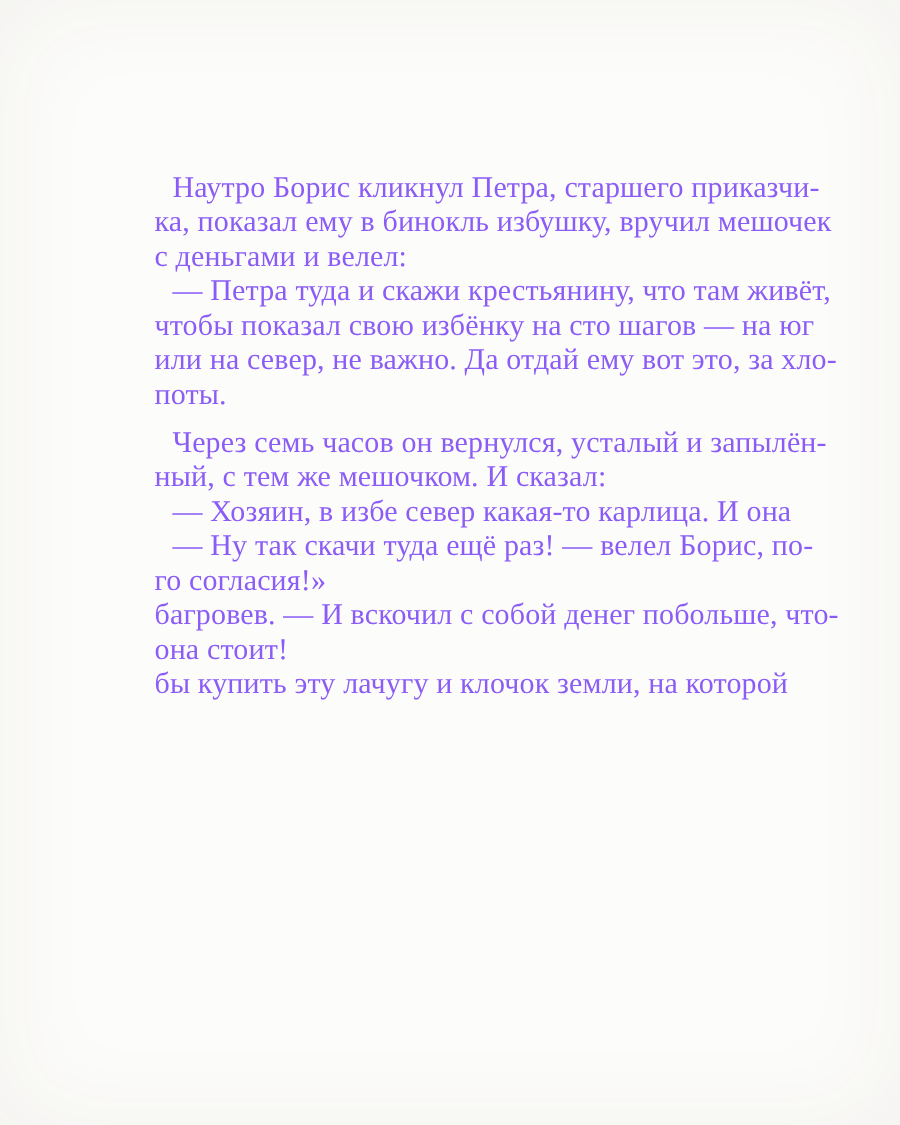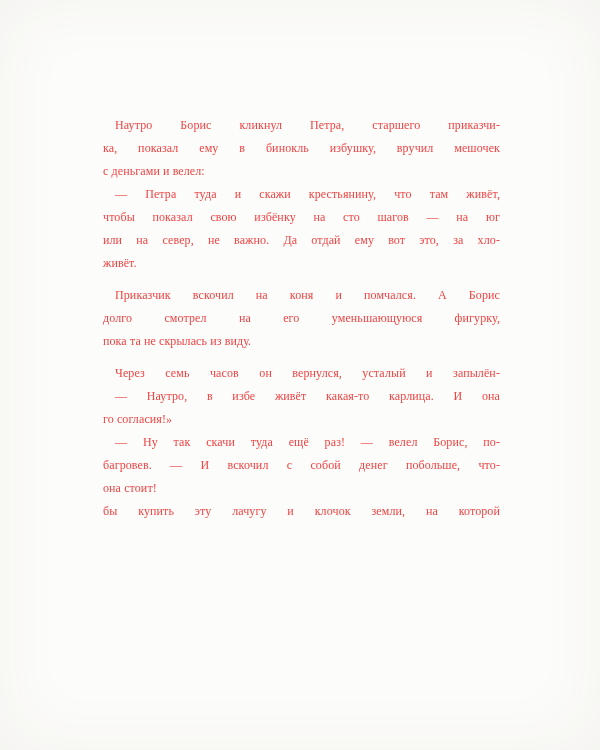--- a/index.html
+++ b/index.html
@@ -14,23 +14,23 @@
     background: #fcfcfa;
     overflow: hidden;
     box-shadow: inset 0 0 70px rgba(70, 64, 48, 0.05);
   }
   .text-col {
     position: absolute;
     left: 103px;
     top: 114px;
     width: 397px;
     font-family: "Liberation Serif", "DejaVu Serif", serif;
-    font-size: 12px;
+    font-size: 20px;
     line-height: 23px;
-    color: #ef4444;
+    color: #8b5cf6;
     letter-spacing: 0.1px;
   }
   .block + .block {
     margin-top: 9px;
   }
   .ln {
     text-align: justify;
     text-align-last: justify;
     text-justify: inter-word;
     white-space: nowrap;
@@ -48,33 +48,29 @@
 <div class="page">
   <div class="text-col">
 
     <div class="block">
       <div class="ln ind">Наутро Борис кликнул Петра, старшего приказчи-</div>
       <div class="ln">ка, показал ему в бинокль избушку, вручил мешочек</div>
       <div class="ln end">с деньгами и велел:</div>
       <div class="ln ind">— Петра туда и скажи крестьянину, что там живёт,</div>
       <div class="ln">чтобы показал свою избёнку на сто шагов — на юг</div>
       <div class="ln">или на север, не важно. Да отдай ему вот это, за хло-</div>
-      <div class="ln end">живёт.</div>
+      <div class="ln end">поты.</div>
     </div>
 
-    <div class="block">
-      <div class="ln ind">Приказчик вскочил на коня и помчался. А Борис</div>
-      <div class="ln">долго смотрел на его уменьшающуюся фигурку,</div>
-      <div class="ln end">пока та не скрылась из виду.</div>
-    </div>
 
     <div class="block">
       <div class="ln ind">Через семь часов он вернулся, усталый и запылён-</div>
-      <div class="ln ind">— Наутро, в избе живёт какая-то карлица. И она</div>
+      <div class="ln end">ный, с тем же мешочком. И сказал:</div>
+      <div class="ln ind">— Хозяин, в избе север какая-то карлица. И она</div>
+      <div class="ln ind">— Ну так скачи туда ещё раз! — велел Борис, по-</div>
       <div class="ln end">го согласия!»</div>
-      <div class="ln ind">— Ну так скачи туда ещё раз! — велел Борис, по-</div>
       <div class="ln">багровев. — И вскочил с собой денег побольше, что-</div>
       <div class="ln end">она стоит!</div>
       <div class="ln">бы купить эту лачугу и клочок земли, на которой</div>
     </div>
 
   </div>
 </div>
 
 </body></html>

